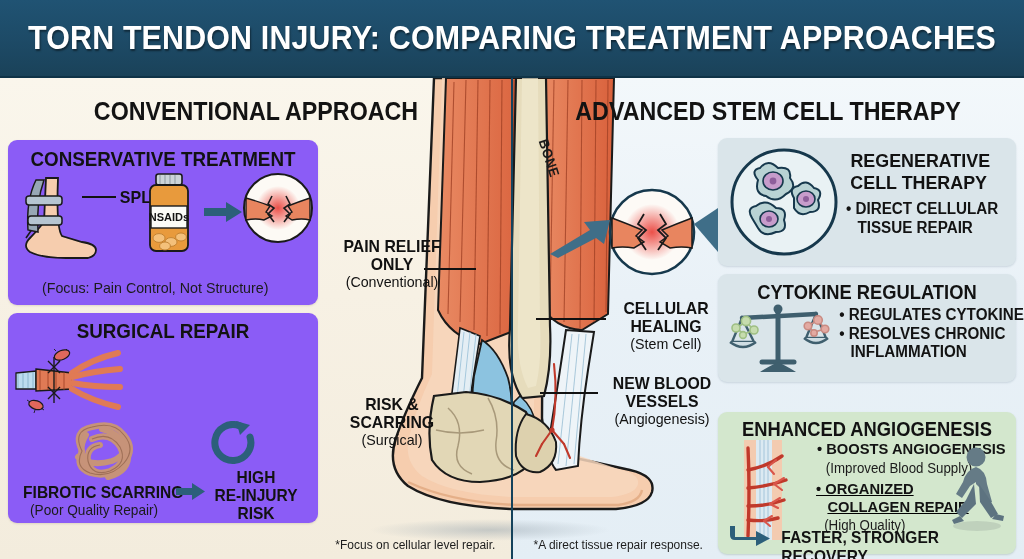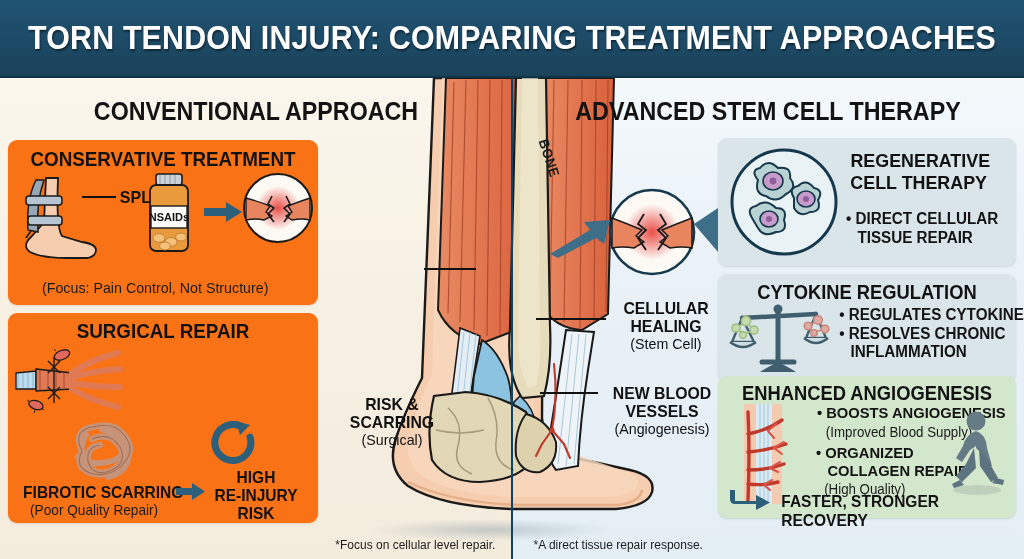--- a/index.html
+++ b/index.html
@@ -46,21 +46,21 @@
     transform: scaleX(0.93); white-space: nowrap; z-index: 12;
   }
   .sec-head.left  { left: 0;   width: 512px; }
   .sec-head.right { left: 512px; width: 512px; }
 
   
   .card {
     position: absolute; border-radius: 9px; z-index: 14;
   }
   .card.beige {
-    background: #f97316; box-shadow: 0 1px 2px rgba(120,100,70,.18);
+    background: #8b5cf6; box-shadow: 0 1px 2px rgba(120,100,70,.18);
   }
   .card.blue {
     background: #dae5ea; box-shadow: 0 1px 2px rgba(60,90,110,.18);
   }
   .card.green {
     background: #d3e7cd; box-shadow: 0 1px 2px rgba(60,100,60,.2);
   }
   .card-title {
     text-align: center; font-weight: 700; color: #121212;
     transform: scaleX(0.94); white-space: nowrap;
@@ -339,21 +339,21 @@
       <ellipse cx="45" cy="35" rx="10" ry="9" fill="#c79ccb" stroke="#16384c" stroke-width="1.6"></ellipse>
       <ellipse cx="78" cy="53" rx="9" ry="8" fill="#c79ccb" stroke="#16384c" stroke-width="1.6"></ellipse>
       <ellipse cx="41" cy="73" rx="9" ry="8" fill="#c79ccb" stroke="#16384c" stroke-width="1.6"></ellipse>
       <circle cx="45" cy="35" r="3.4" fill="#8e5f9b"></circle>
       <circle cx="78" cy="53" r="3" fill="#8e5f9b"></circle>
       <circle cx="41" cy="73" r="3" fill="#8e5f9b"></circle>
     </svg>
 
     <div class="card-title" style="position:absolute; left:128px; top:12px; font-size:19px; text-align:left;">REGENERATIVE</div>
     <div class="card-title" style="position:absolute; left:128px; top:34px; font-size:19px; text-align:left;">CELL THERAPY</div>
-    <ul class="bullets" style="position:absolute; left:124px; top:72px;">
+    <ul class="bullets" style="position:absolute; left:124px; top:62px;">
       <li style="font-size:16px;">• DIRECT CELLULAR</li>
       <li style="font-size:16px; padding-left:12px;">TISSUE REPAIR</li>
     </ul>
   </div>
 
   <div class="card blue" style="left:718px; top:274px; width:298px; height:108px;">
     <div class="card-title" style="font-size:19.5px; margin-top:7px;">CYTOKINE REGULATION</div>
 
     <svg style="position:absolute; left:8px; top:30px;" width="106" height="72" viewBox="0 0 106 72">
       <path d="M52 4 L52 58" stroke="#3f5f6e" stroke-width="5" stroke-linecap="round"></path>
@@ -381,21 +381,21 @@
       </g>
     </svg>
 
     <ul class="bullets" style="position:absolute; left:116px; top:32px;">
       <li style="font-size:16px;">• REGULATES CYTOKINES</li>
       <li style="font-size:16px;">• RESOLVES CHRONIC</li>
       <li style="font-size:16px; padding-left:12px;">INFLAMMATION</li>
     </ul>
   </div>
 
-  <div class="card green" style="left:718px; top:376px; width:298px; height:142px;">
+  <div class="card green" style="left:718px; top:412px; width:298px; height:142px;">
     <div class="card-title" style="font-size:19.5px; margin-top:6px;">ENHANCED ANGIOGENESIS</div>
 
     <svg style="position:absolute; left:6px; top:28px;" width="86" height="106" viewBox="0 0 86 106">
       <rect x="20" y="0" width="12" height="100" fill="#f3cbb0" stroke="none"></rect>
       <rect x="32" y="0" width="16" height="100" fill="#dceaf2" stroke="none"></rect>
       <g stroke="#a9c9dc" stroke-width="1.1">
           <path d="M36 0 L36 100"></path>
           <path d="M40 0 L40 100"></path>
           <path d="M44 0 L44 100"></path>
         </g>
@@ -416,21 +416,21 @@
           <path d="M46 64 L54 68"></path>
         <path d="M40 81 L48 76"></path>
           <path d="M40 81 L46 86"></path>
       </g>
     </svg>
 
     <ul class="bullets" style="position:absolute; left:94px; top:28px;">
       <li style="font-size:15.5px;">• BOOSTS ANGIOGENESIS</li>
     </ul>
     <div class="subnote" style="position:absolute; left:104px; top:48px; font-size:14px;">(Improved Blood Supply)</div>
-    <ul class="bullets" style="position:absolute; left:94px; top:68px;">
+    <ul class="bullets" style="position:absolute; left:94px; top:68px;text-decoration:underline;">
       <li style="font-size:15.5px;">• ORGANIZED</li>
       <li style="font-size:15.5px; padding-left:12px;">COLLAGEN REPAIR</li>
     </ul>
     <div class="subnote" style="position:absolute; left:104px; top:105px; font-size:14px;">(High Quality)</div>
 
     <svg style="position:absolute; left:228px; top:34px;" width="62" height="86" viewBox="0 0 62 86">
       <ellipse cx="31" cy="80" rx="24" ry="5" fill="#aebfae" opacity="0.55"></ellipse>
       <circle cx="30" cy="11" r="9.5" fill="#657b86"></circle>
       <path d="M30 21 Q40 24 41 38 L46 56 L40 58 L34 42 L30 38 Z" fill="#657b86"></path>
       <path d="M30 21 Q20 24 17 36 L10 48 L16 52 L24 40 L30 36 Z" fill="#657b86"></path>
@@ -439,36 +439,41 @@
       <path d="M50 68 L58 70 L57 75 L46 73 Z" fill="#5d7380"></path>
       <path d="M14 70 L6 74 L8 78 L18 75 Z" fill="#5d7380"></path>
     </svg>
 
     <svg style="position:absolute; left:12px; top:112px;" width="42" height="24" viewBox="0 0 42 24">
       <path d="M5 2 L5 13 L26 13 L26 7 L40 14.5 L26 22 L26 16 L5 16 Q0 16 0 11 L0 2 Z" fill="#2c5f7a"></path>
     </svg>
     <div class="ctext" style="position:absolute; left:56px; top:116px; font-size:16.5px;">FASTER, STRONGER RECOVERY</div>
   </div>
 
+  <div class="callout" style="left:336px; top:238px; text-align:center; width:112px;">
+    <div class="big">PAIN RELIEF</div>
+    <div class="big">ONLY</div>
+    <div class="small">(Conventional)</div>
+  </div>
   <div class="leader" style="left:424px; top:268px; width:52px;"></div>
 
   <div class="callout" style="left:608px; top:300px; text-align:center; width:116px;">
     <div class="big">CELLULAR</div>
     <div class="big">HEALING</div>
     <div class="small">(Stem Cell)</div>
   </div>
 
   <div class="callout" style="left:338px; top:396px; text-align:center; width:108px;">
     <div class="big">RISK &amp;</div>
     <div class="big">SCARRING</div>
     <div class="small">(Surgical)</div>
   </div>
   <div class="leader" style="left:536px; top:318px; width:70px;"></div>
 
-  <div class="callout" style="left:600px; top:385px; text-align:center; width:124px;">
+  <div class="callout" style="left:600px; top:375px; text-align:center; width:124px;">
     <div class="big">NEW BLOOD</div>
     <div class="big">VESSELS</div>
     <div class="small">(Angiogenesis)</div>
   </div>
   <div class="leader" style="left:540px; top:392px; width:58px;"></div>
 
   <svg style="position:absolute; left:606px; top:186px; z-index:28;" width="112" height="92" viewBox="0 0 112 92">
     <circle cx="46" cy="46" r="42" fill="#fdfaf6" stroke="#16384c" stroke-width="2.6"></circle>
     <circle cx="46" cy="46" r="28" fill="url(#gInflame)"></circle>
     <path d="M6 32 Q22 38 36 44 L30 50 L38 56 L28 62 Q16 60 6 62 Z" fill="#e8855f" stroke="#1a1a1a" stroke-width="1.5"></path>

